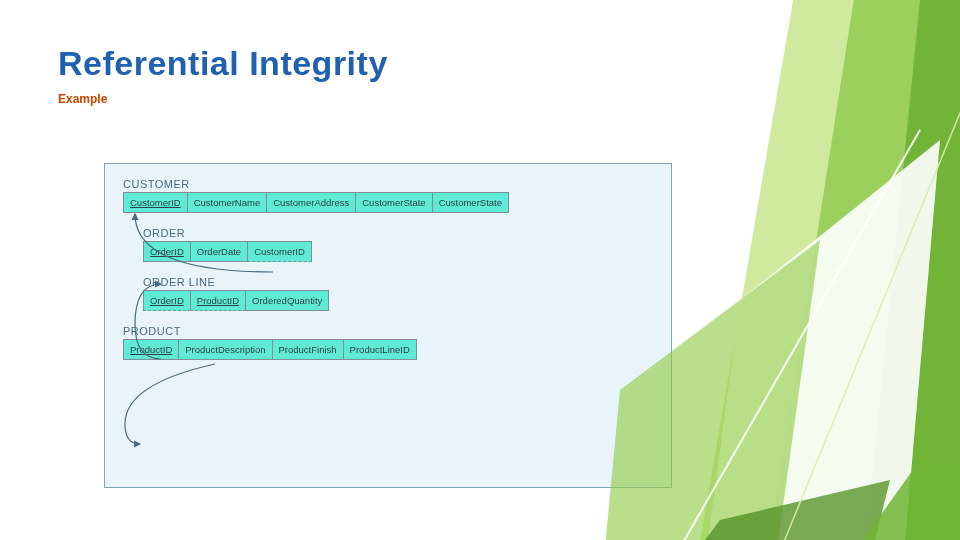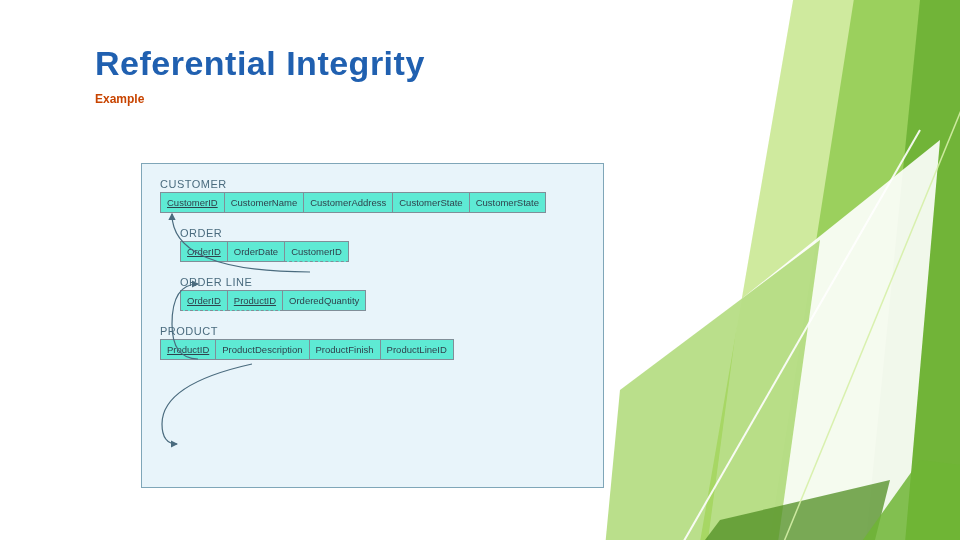--- a/index.html
+++ b/index.html
@@ -7,21 +7,20 @@
     width: 960px;
     height: 540px;
     background: #fff;
     font-family: "Trebuchet MS", "Segoe UI", Arial, sans-serif;
     position: relative;
     overflow: hidden;
   }
   .slide {
     position: absolute;
     inset: 0;
-    margin-left: 37px;
   }
   .title {
     position: absolute;
     top: 44px;
     left: 58px;
     font-size: 34px;
     font-weight: bold;
     color: #2060b0;
     letter-spacing: 0.5px;
   }
@@ -31,21 +30,21 @@
     left: 58px;
     font-size: 12px;
     font-weight: bold;
     color: #c84400;
   }
   
   .panel {
     position: absolute;
     top: 163px;
     left: 104px;
-    width: 463px;
+    width: 568px;
     height: 325px;
     background: #e8f4fa;
     border: 1px solid #7fa6b8;
     padding: 14px 24px 10px 18px;
   }
   .tbl-group { margin-bottom: 14px; }
   .tbl-label {
     font-size: 11px;
     color: #4a6b7e;
     letter-spacing: 0.5px;

